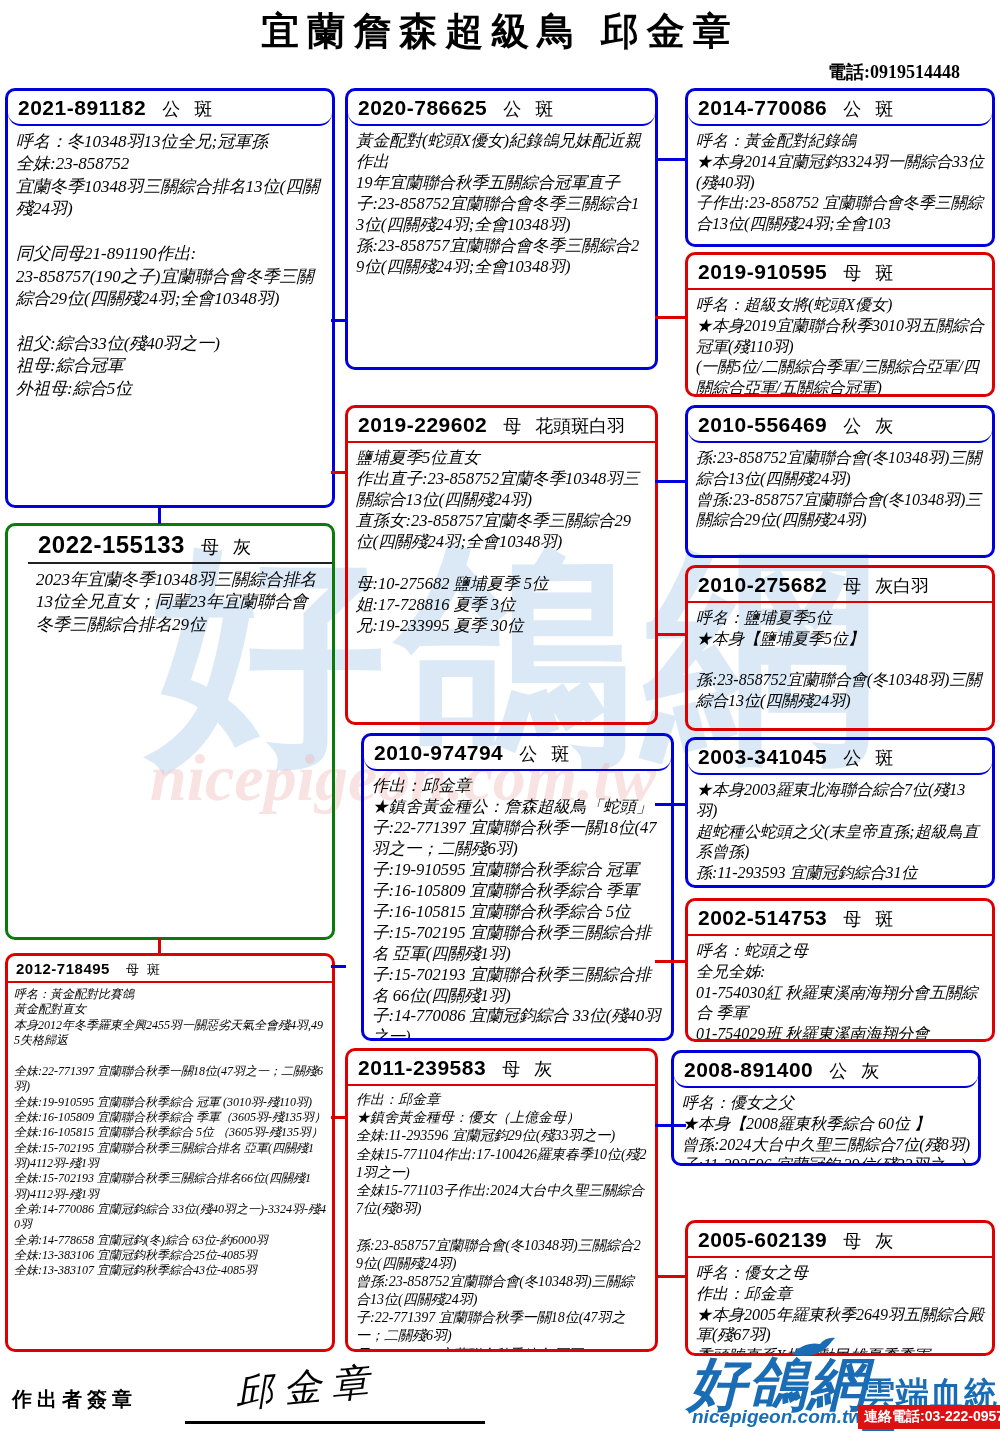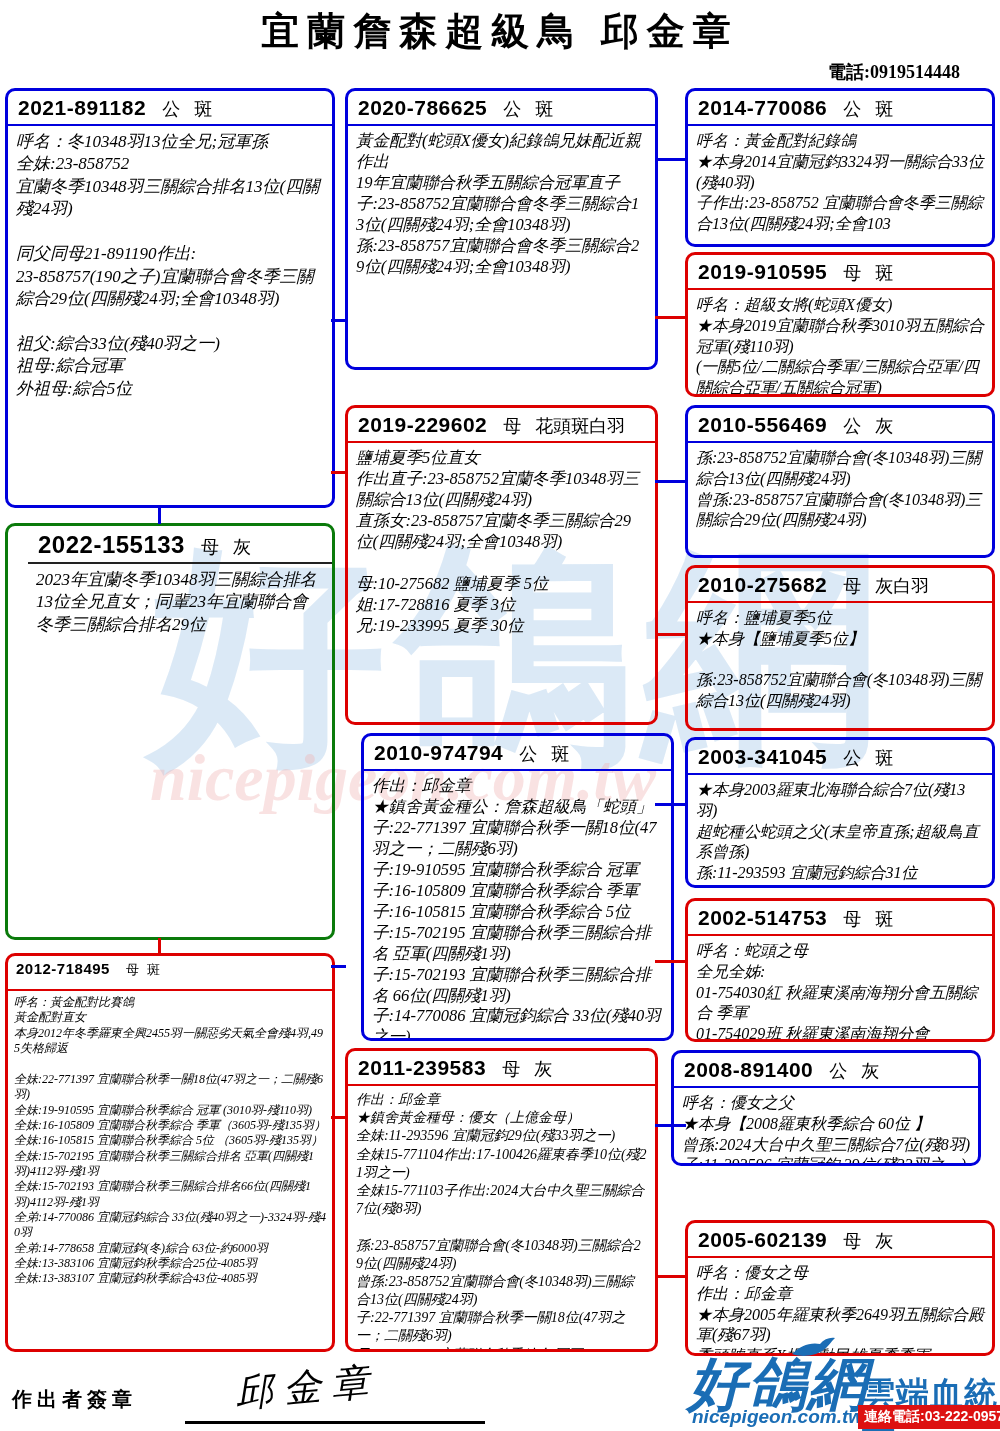--- a/index.html
+++ b/index.html
@@ -17,34 +17,34 @@
   .phone{position:absolute;top:60px;left:828px;font-size:18px;font-weight:bold;
          font-family:"Liberation Serif",serif;z-index:2;}
   
   .pbox{position:absolute;box-sizing:border-box;border:3px solid #000;border-radius:10px;
         background:transparent;overflow:hidden;z-index:2;}
   .male{border-color:#0000dd;}
   .female{border-color:#dd0000;}
   .subject{border-color:#0a7a0a;}
   .pbox-header{display:flex;align-items:baseline;gap:16px;padding:5px 10px 3px 10px;
                border-bottom:2px solid #000;}
-  .male .pbox-header{border-bottom-color:#0000dd;}
+  .male .pbox-header{border-bottom-color:#0000dd;border-radius:13px;}
   .female .pbox-header{border-bottom-color:#dd0000;}
   .subject .pbox-header{border-bottom-color:#222;}
   .ring{font-weight:bold;font-size:21px;letter-spacing:0.5px;}
   .subject .ring{font-size:24px;}
   .sexcolor{font-size:18px;font-family:"Liberation Serif",serif;display:flex;gap:14px;}
   .pbox-body{padding:5px 8px;font-family:"Liberation Serif",serif;font-size:17px;
              line-height:1.32;white-space:pre-wrap;word-break:break-all;font-style:italic;}
   .mid .pbox-body{font-size:16.5px;line-height:1.27;}
   .r  .pbox-body{font-size:16px;line-height:1.3;}
   .midsmall .pbox-body{font-size:14px;line-height:1.3;}
   .small-head .ring{font-size:15px;}
   .small-head .sexcolor{font-size:13px;gap:8px;}
-  .small-head.pbox .pbox-header{padding:4px 8px 10px 8px;}
+  .small-head.pbox .pbox-header{padding:4px 8px 2px 8px;}
   .small-body .pbox-body{font-size:12px;line-height:1.28;padding:4px 6px;}
   
   .hline{position:absolute;height:3px;z-index:2;}
   .vline{position:absolute;width:3px;z-index:2;}
   .lblue{background:#0000dd;}
   .lred{background:#dd0000;}
   
   .sig-label{position:absolute;left:12px;top:1386px;font-size:20px;font-weight:bold;
              letter-spacing:5px;font-family:"Liberation Serif",serif;z-index:2;}
   .sig-line{position:absolute;left:185px;top:1421px;width:300px;height:3px;background:#000;z-index:2;}

